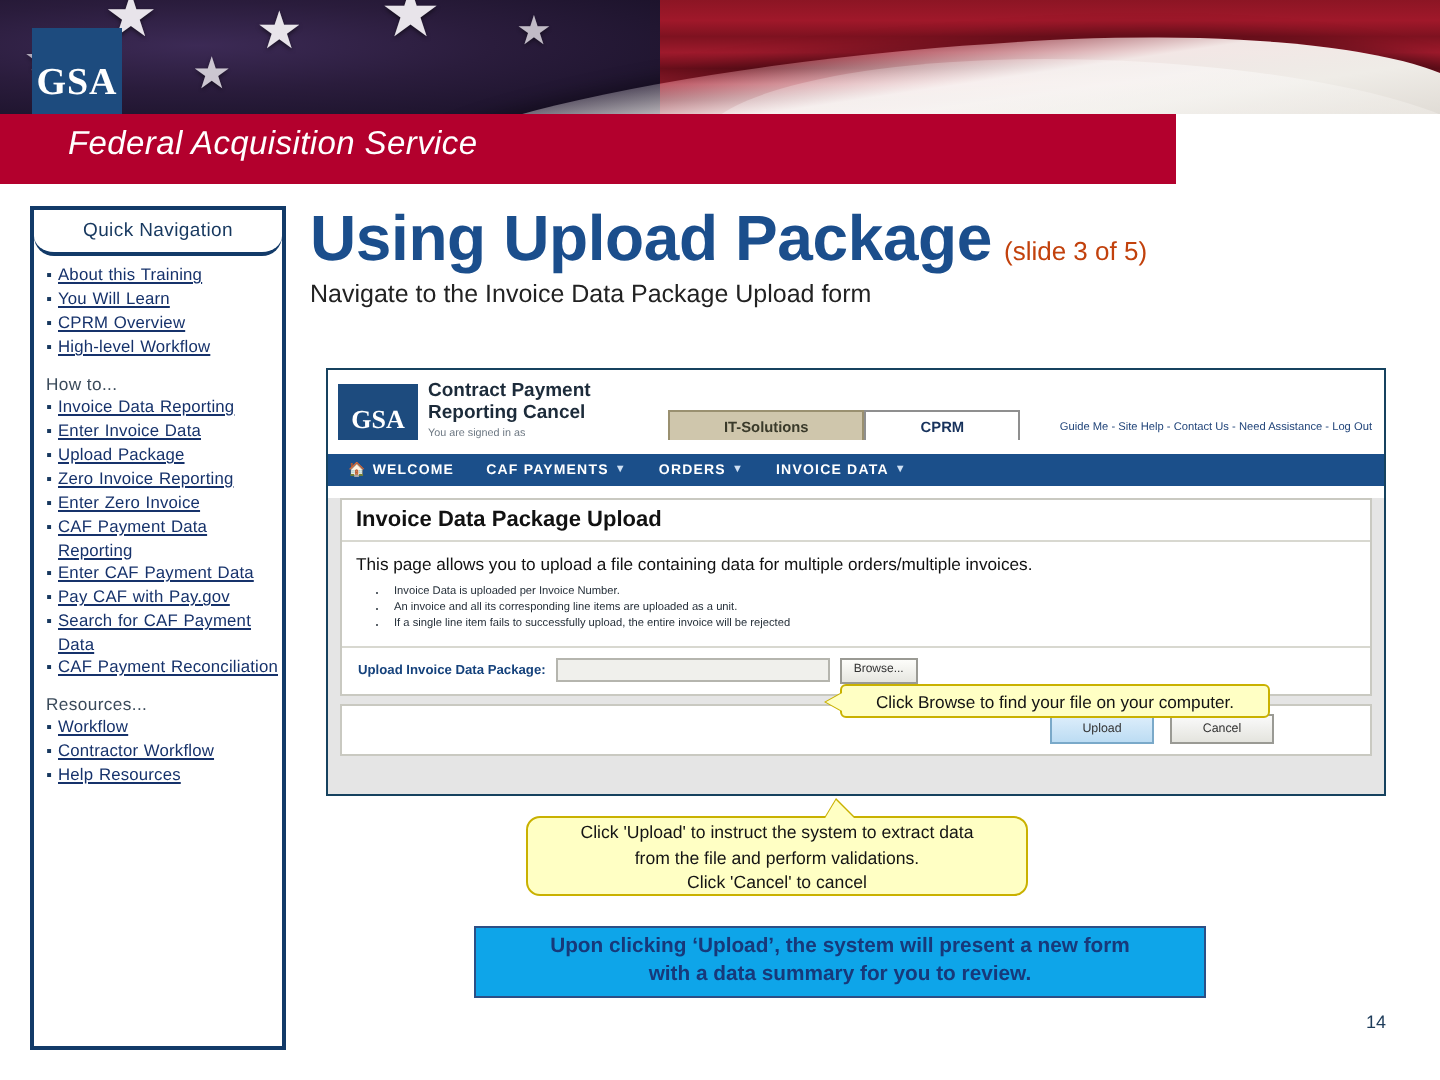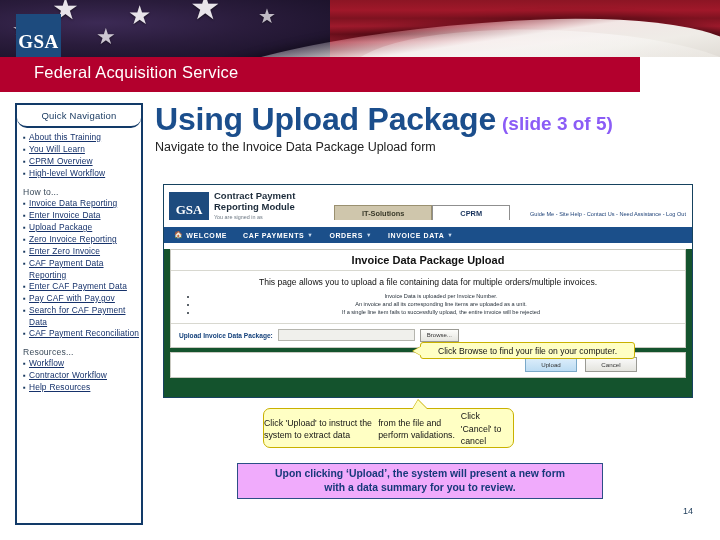--- a/index.html
+++ b/index.html
@@ -66,22 +66,23 @@
     letter-spacing: .5px;
     display: flex; align-items: flex-end; justify-content: center;
     padding-bottom: 6px;
     box-sizing: border-box;
     z-index: 5;
   }
 
   
   .redbar {
     position: absolute; left: 0; top: 57px;
-    width: 640px; height: 35px;
+    width: 588px; height: 35px;
     background: #b3002d;
+    font-style: italic;
   }
   .redbar .fas-title {
     position: absolute; left: 34px; top: 6px;
     color: #ffffff;
     font-size: 16.5px;
     font-weight: 400;
     letter-spacing: .2px;
     white-space: nowrap;
   }
 
@@ -137,23 +138,23 @@
     position: absolute; left: 155px; top: 101px;
     white-space: nowrap;
   }
   .main-title .t1 {
     color: #1b4e8c;
     font-size: 32px;
     font-weight: 700;
     letter-spacing: -.2px;
   }
   .main-title .t2 {
-    color: #8b5cf6;
-    font-size: 19px;
-    font-weight: 700;
+    color: #c2410c;
+    font-size: 13px;
+    font-weight: 400;
     margin-left: 6px;
   }
   .subtitle {
     position: absolute; left: 155px; top: 140px;
     color: #222222;
     font-size: 12.5px;
     white-space: nowrap;
   }
 
   
@@ -235,25 +236,24 @@
     font-weight: 700;
     letter-spacing: .6px;
     padding: 0 14px 0 2px;
     display: flex; align-items: center; gap: 3px;
     white-space: nowrap;
   }
   .home-icon { font-size: 7px; color: #ffffff; }
   .caret { font-size: 5.5px; color: #cfe0f3; }
 
   .app-body {
-    background: #14532d;
+    background: #e5e5e5;
     padding: 0;
     height: 155px;
     position: relative;
-    text-align: center;
   }
   .panel {
     margin: 6px 6px 0 6px;
     border: 1px solid #c9c9c1;
     background: #ffffff;
   }
   .panel-head {
     padding: 4px 7px;
     border-bottom: 1px solid #d8d8d0;
     color: #111111;
@@ -347,36 +347,36 @@
     border-right: 9px solid #ffffc4;
     filter: drop-shadow(-1px 0 0 #c9b100);
   }
   .callout.c2 {
     left: 263px; top: 408px;
     width: 251px; height: 40px;
     border-radius: 7px;
     font-size: 8.8px;
     line-height: 12.5px;
     padding-top: 2px;
-    display: flex; flex-direction: row; align-items: center; justify-content: center;
+    display: flex; flex-direction: column; align-items: center; justify-content: center;
   }
   .callout.c2::after {
     content: "";
     position: absolute; left: 148px; top: -9px;
     border-left: 6px solid transparent;
     border-right: 10px solid transparent;
     border-bottom: 10px solid #ffffc4;
     filter: drop-shadow(0 -1px 0 #c9b100);
   }
   .callout-line { display: block; }
 
   .bluebox {
     position: absolute; left: 237px; top: 463px;
     width: 366px; height: 36px;
-    background: #f0abfc;
+    background: #0ea5e9;
     border: 1px solid #2c4f86;
     box-sizing: border-box;
     color: #17397a;
     font-size: 10.4px;
     font-weight: 700;
     line-height: 14px;
     text-align: center;
     display: flex; flex-direction: column; align-items: center; justify-content: center;
   }
 
@@ -496,21 +496,21 @@
     <span class="t1">Using Upload Package</span><span class="t2">(slide 3 of 5)</span>
   </div>
   <div class="subtitle">Navigate to the Invoice Data Package Upload form</div>
 
   <div class="appshot">
 
     <div class="app-top">
       <div class="app-gsa">GSA</div>
       <div class="app-brand">
         <div>Contract Payment</div>
-        <div>Reporting Module</div>
+        <div>Reporting Cancel</div>
       </div>
       <div class="app-signed">You are signed in as</div>
 
       <div class="app-tabs">
         <div class="app-tab">IT-Solutions</div>
         <div class="app-tab active">CPRM</div>
       </div>
 
       <div class="app-utils">Guide Me - Site Help - Contact Us - Need Assistance - Log Out</div>
     </div>

